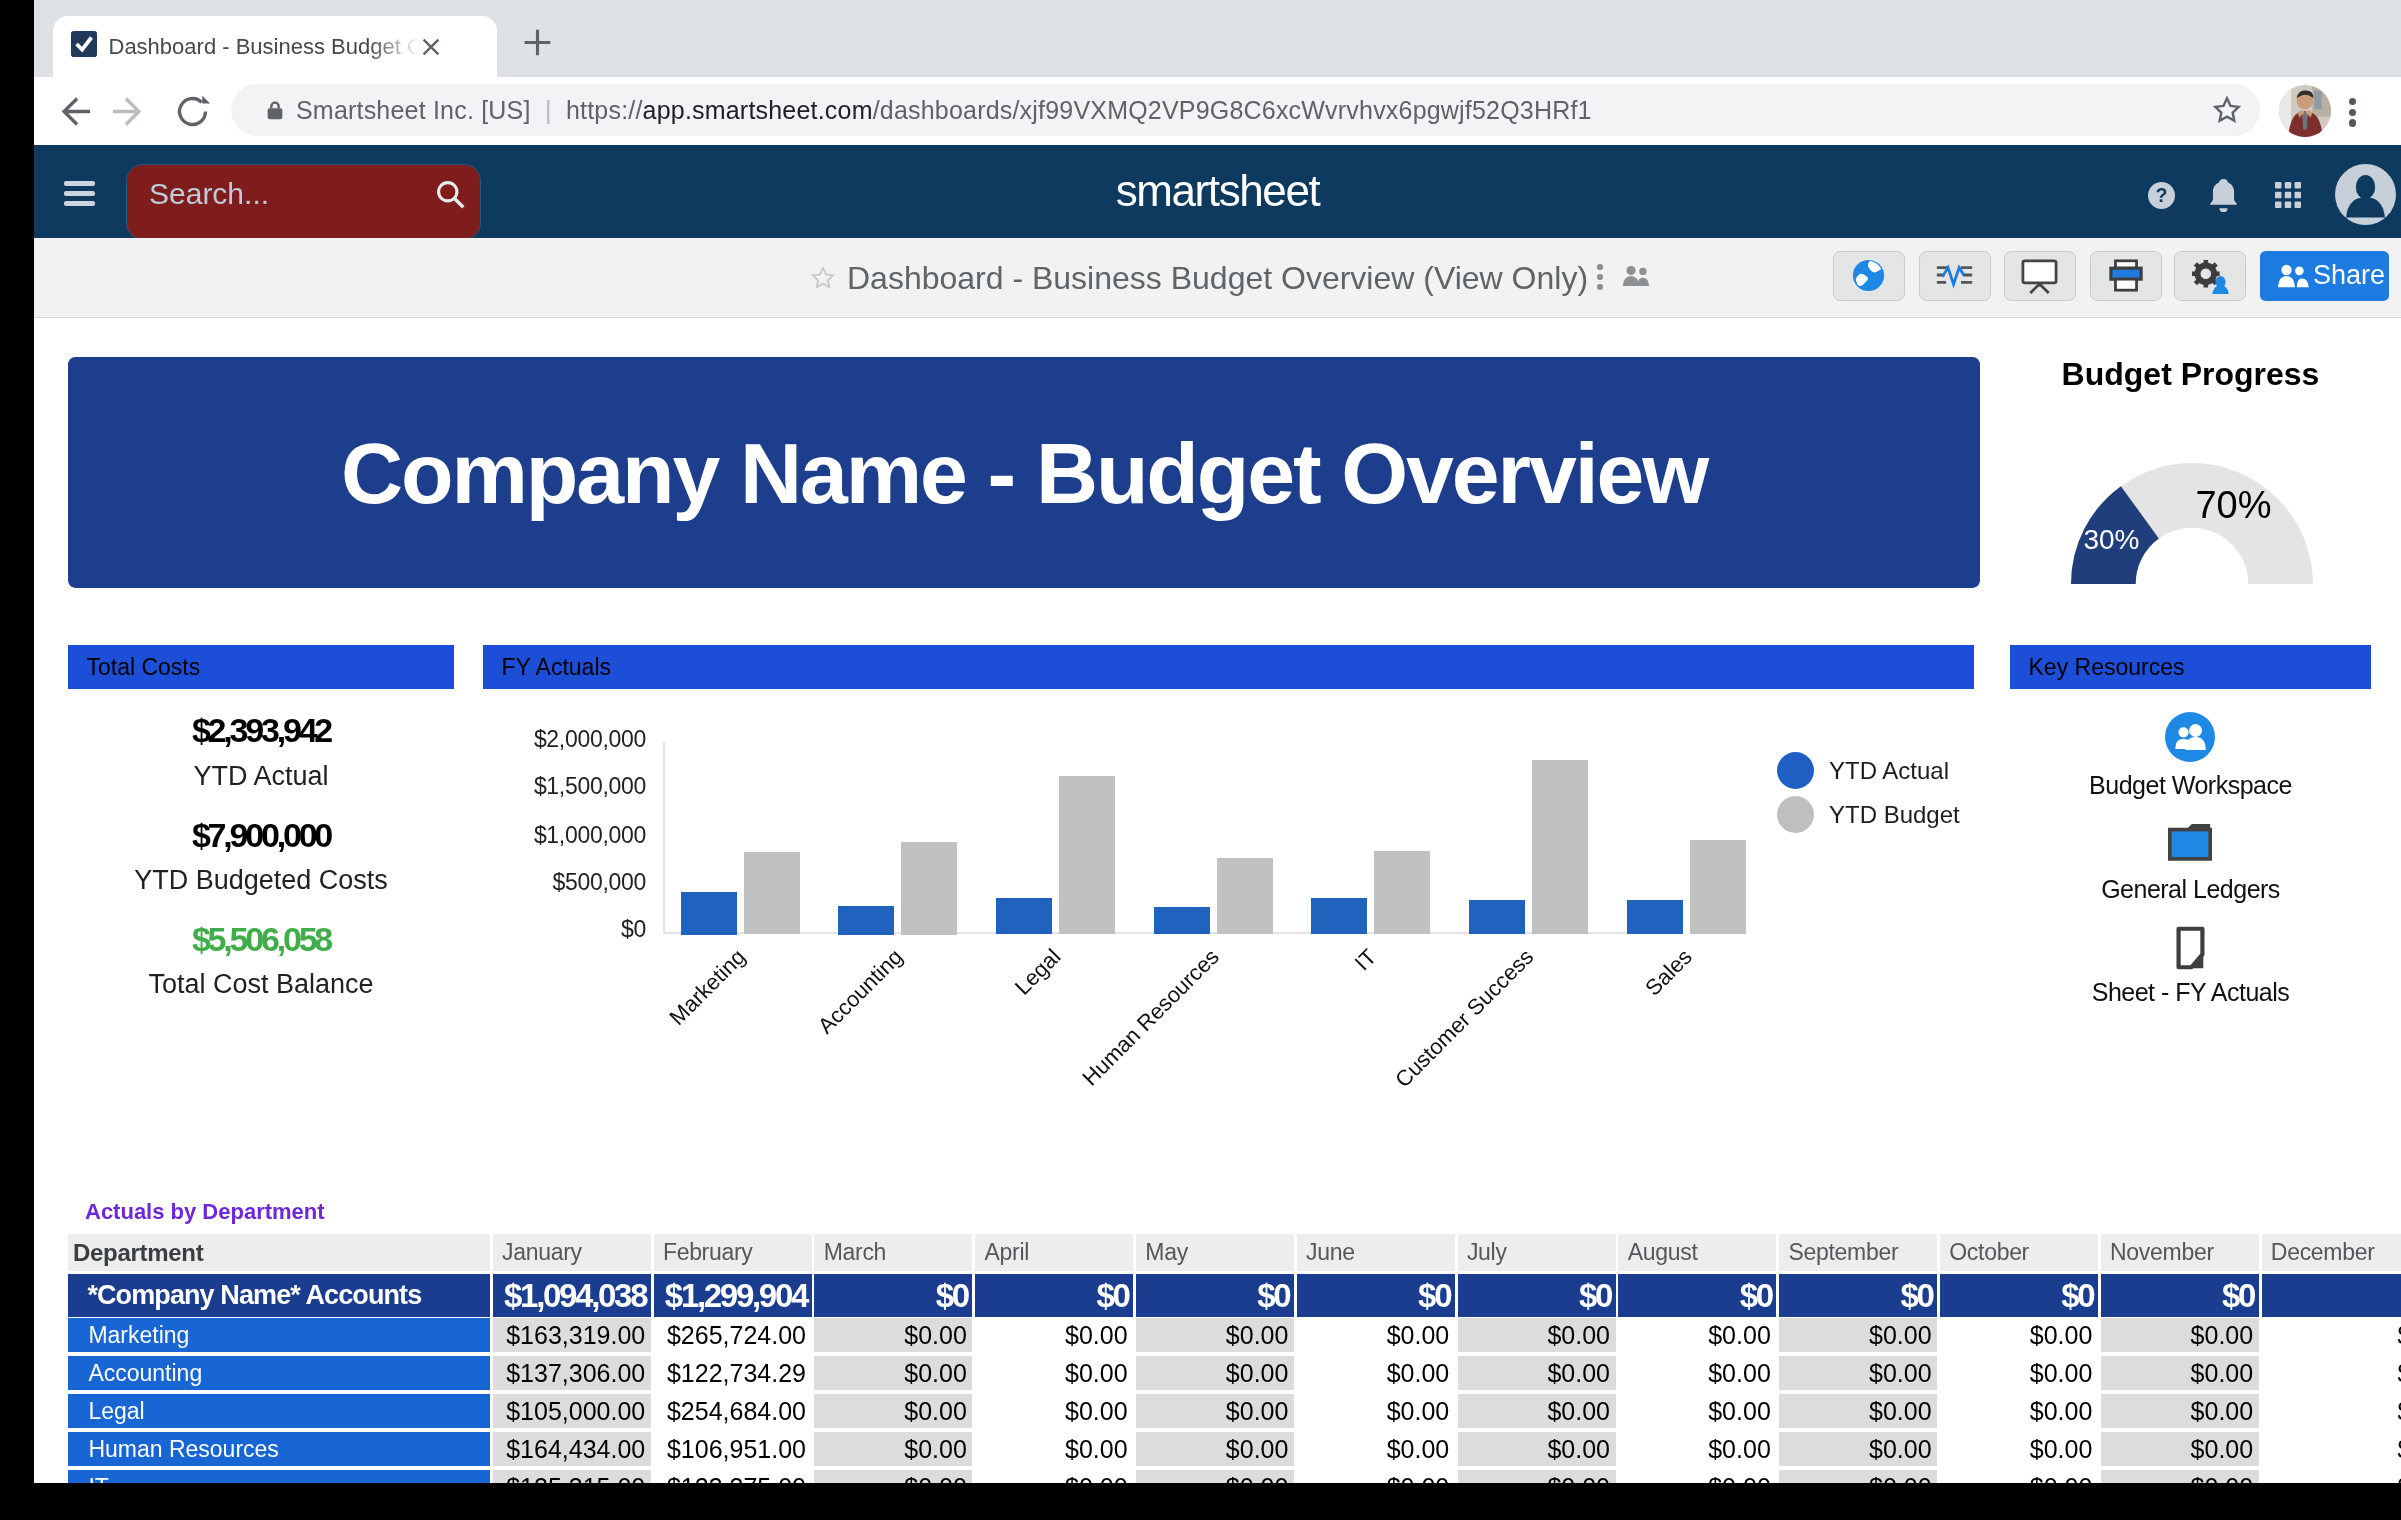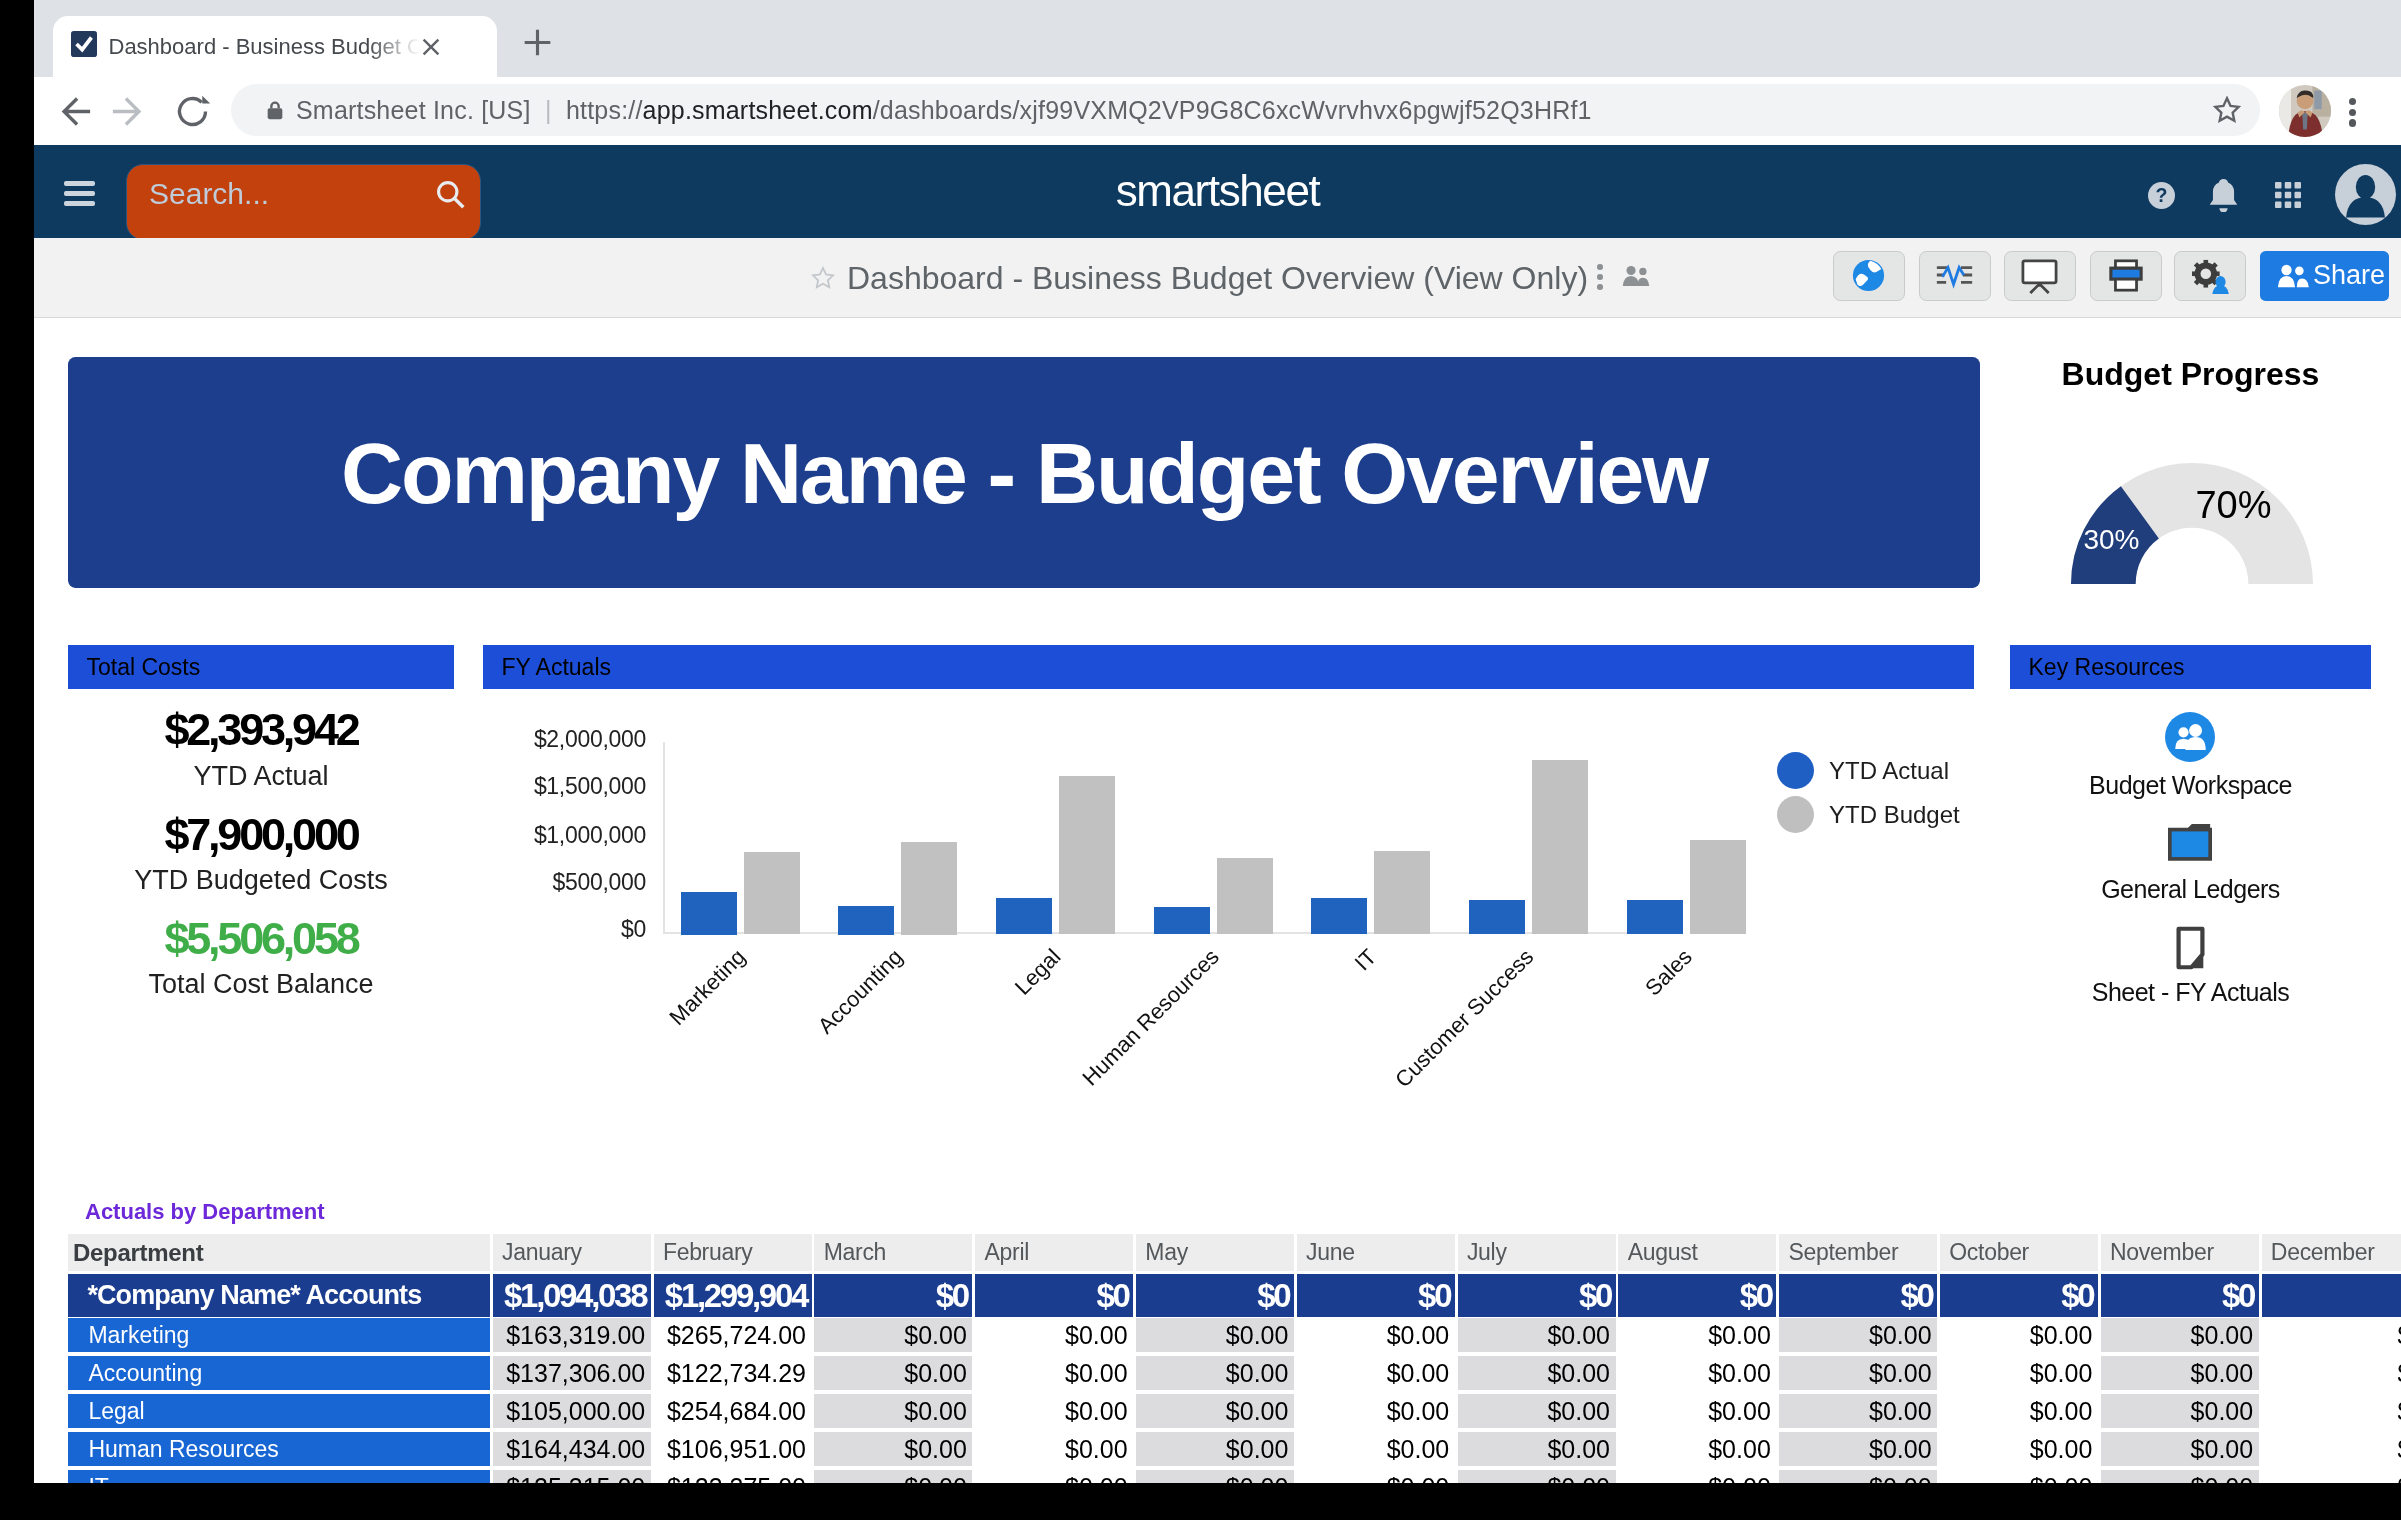--- a/index.html
+++ b/index.html
@@ -17,39 +17,39 @@
 
   
   #toolbar { position:absolute; left:0; top:77px; width:2367px; height:68px; background:#fff; }
   #urlpill { position:absolute; left:197px; top:7.4px; width:2029px; height:52px; border-radius:26px; background:#f1f3f4; }
   #urltext { position:absolute; left:65px; top:0; height:52px; line-height:53px; font-size:25px; letter-spacing:0.2px; color:#5f6368; white-space:nowrap; }
   #urltext b { color:#202124; font-weight:400; }
 
   
   #ssheader { position:absolute; left:0; top:145px; width:2367px; height:93px; background:#0e3a5f; }
   .hbar { position:absolute; left:30px; width:31px; height:4.6px; background:#ccd4dd; border-radius:1.9px; }
-  #searchbox { position:absolute; left:92px; top:19.4px; width:355px; height:76px; background:#c2410c; border:0.9px solid #2a5580; border-radius:17px; }
+  #searchbox { position:absolute; left:92px; top:19.4px; width:355px; height:76px; background:#7f1d1d; border:0.9px solid #2a5580; border-radius:17px; }
   #searchbox span { position:absolute; left:22px; top:0; line-height:58px; font-size:30px; color:#bfcbd9; }
   #sslogo { position:absolute; left:0; top:0; width:2367px; height:93px; text-align:center; line-height:91px; color:#fff; font-size:44px; letter-spacing:-1.4px; }
 
   
   #titlebar { position:absolute; left:0; top:238px; width:2367px; height:80px; background:#f2f2f3; border-bottom:1.9px solid #d8d9da; }
   #dashtitle { position:absolute; left:0; top:0; width:2367px; height:80px; text-align:center; line-height:80px; font-size:32px; color:#5e6468; }
   .tbtn { position:absolute; top:13px; width:72px; height:50px; background:#e4e5e5; border:1.9px solid #c9cacb; border-radius:7.4px; }
   #sharebtn { position:absolute; left:2226px; top:13px; width:129px; height:50px; background:#1e7be2; border-radius:5.6px; color:#fff; font-size:29px; }
   #sharebtn span { position:absolute; left:53px; top:0; line-height:49px; font-size:27px; }
 
   
   #banner { position:absolute; left:34px; top:357px; width:1912px; height:231px; background:#1c3e8c; border-radius:7.4px; color:#fff; text-align:center; }
   #banner div { line-height:233px; font-size:86px; font-weight:bold; letter-spacing:-2.1px; }
   #bptitle { position:absolute; left:1976px; top:356px; width:361px; text-align:center; font-size:32px; font-weight:bold; color:#000; }
 
   .phead { position:absolute; top:645px; height:44px; background:#1d4ed8; font-size:23px; font-weight:normal; color:#000; line-height:44px; padding-left:18.5px; }
 
-  .bignum { position:absolute; left:34px; width:386px; text-align:center; font-size:45px; font-weight:bold; color:#000; line-height:54px; letter-spacing:-3.2px; }
+  .bignum { position:absolute; left:34px; width:386px; text-align:center; font-size:34px; font-weight:bold; color:#000; line-height:54px; letter-spacing:-3.2px; }
   .sublbl { position:absolute; left:34px; width:386px; text-align:center; font-size:27px; color:#212121; line-height:28px; }
 
   .ylab { position:absolute; width:167px; text-align:right; font-size:23px; letter-spacing:-0.3px; color:#222; line-height:28px; }
   .bar { position:absolute; width:56px; }
   .bblue { background:#1f63be; }
   .bgray { background:#c1c1c1; }
   .xlab { position:absolute; top:944px; font-size:22px; color:#111; white-space:nowrap; transform:rotate(-45deg); transform-origin:top right; }
   .legtxt { position:absolute; left:1795px; font-size:24px; color:#1d1d1d; line-height:28px; }
 
   .krlbl { position:absolute; left:1976px; width:361px; text-align:center; font-size:25px; color:#111; line-height:28px; letter-spacing:-0.5px; }

